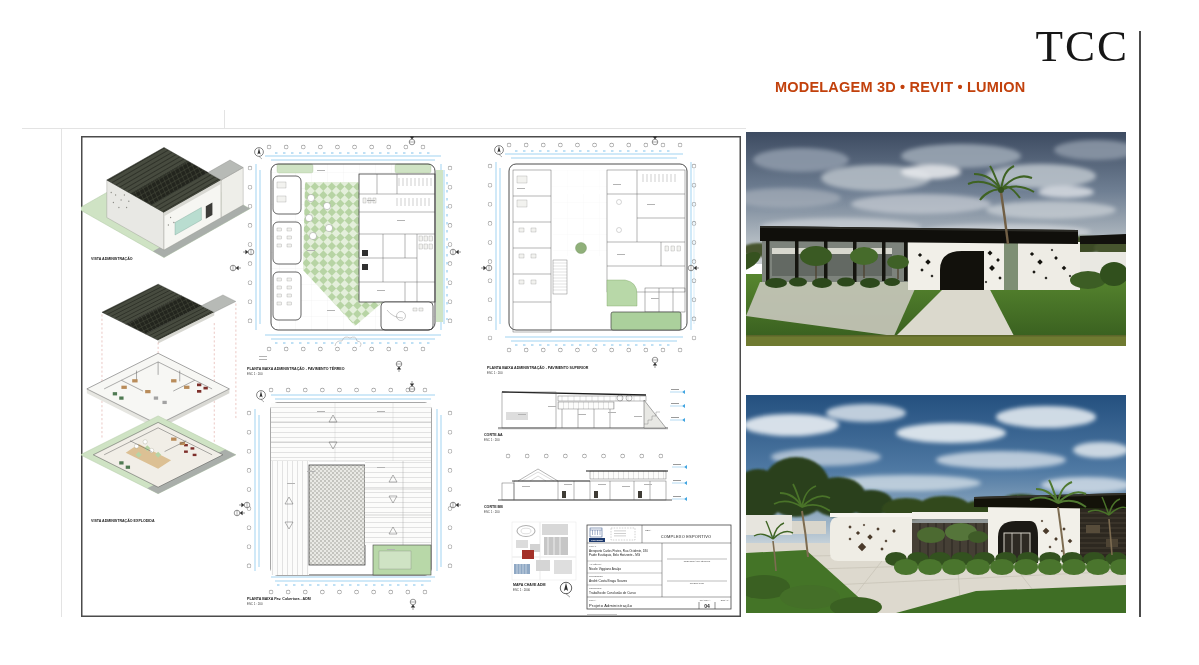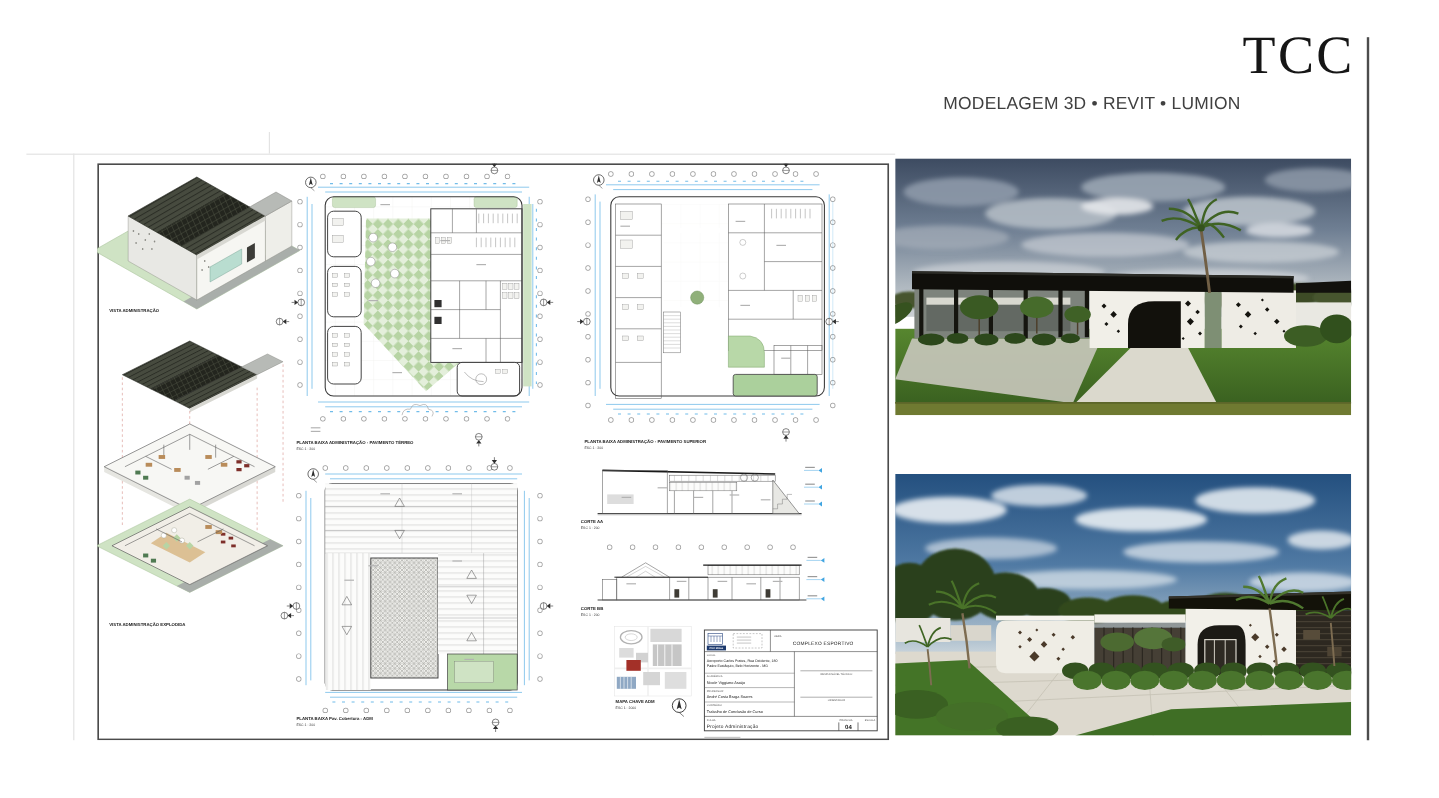--- a/index.html
+++ b/index.html
@@ -1,21 +1,21 @@
 <!DOCTYPE html>
 <html><head>
 <meta charset="utf-8">
 <style>
   html,body{margin:0;padding:0;background:#ffffff;}
   .page{position:relative;width:1199px;height:617px;background:#ffffff;overflow:hidden;
         font-family:"Liberation Sans",sans-serif;}
   .brand-title{position:absolute;top:24px;left:955px;width:174px;text-align:right;
         font-family:"Liberation Serif",serif;font-size:45px;line-height:1;color:#161616;letter-spacing:2px;}
-  .brand-sub{position:absolute;top:79px;left:775px;width:270px;text-align:center;
-        font-size:14.5px;font-weight:normal;color:#404040;letter-spacing:.2px;white-space:nowrap;}
+  .brand-sub{position:absolute;top:79px;left:775px;width:270px;text-align:left;
+        font-size:14.5px;font-weight:bold;color:#c2410c;letter-spacing:.2px;white-space:nowrap;}
   .vrule{position:absolute;left:1139px;top:31px;width:2px;height:600px;background:#4c4c4c;}
   .gl{position:absolute;background:#e3e3e3;}
   .sheet{position:absolute;left:81px;top:136px;width:660px;height:481px;}
   .render{position:absolute;left:746px;}
   .r1{stroke:#9b9b9b;stroke-width:4.4;stroke-linecap:round;fill:none;}
   .r2{stroke:#ffffff;stroke-width:3.2;stroke-linecap:round;fill:none;}
   .dim{stroke:#41a5e1;stroke-width:.5;fill:none;}
   .dimn{stroke:#41a5e1;stroke-width:.9;opacity:.75;fill:none;}
   .wall{stroke:#3a3a3a;stroke-width:.9;fill:none;}
   .wallt{stroke:#5a5a5a;stroke-width:.45;fill:none;}

